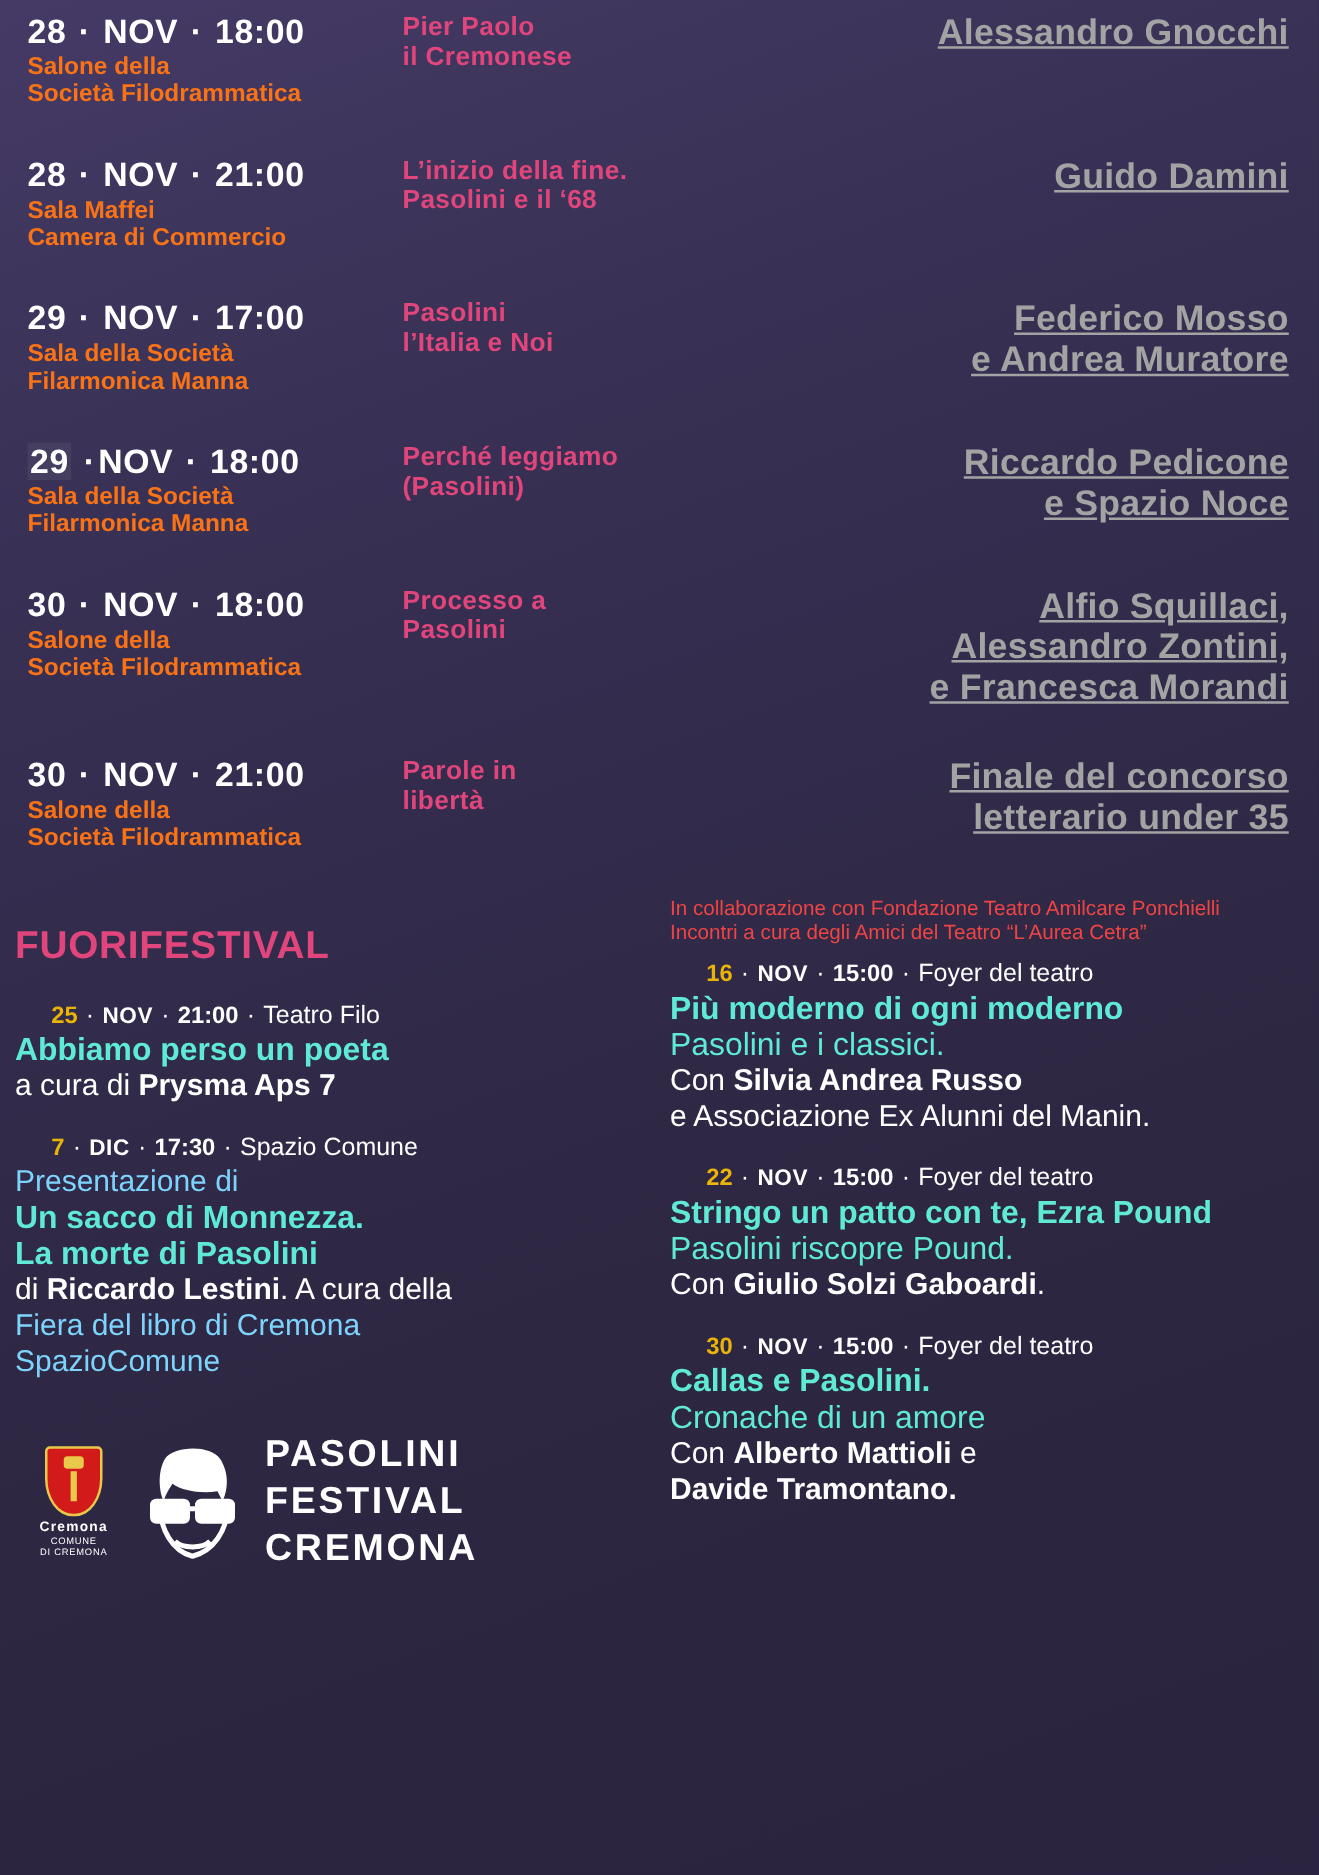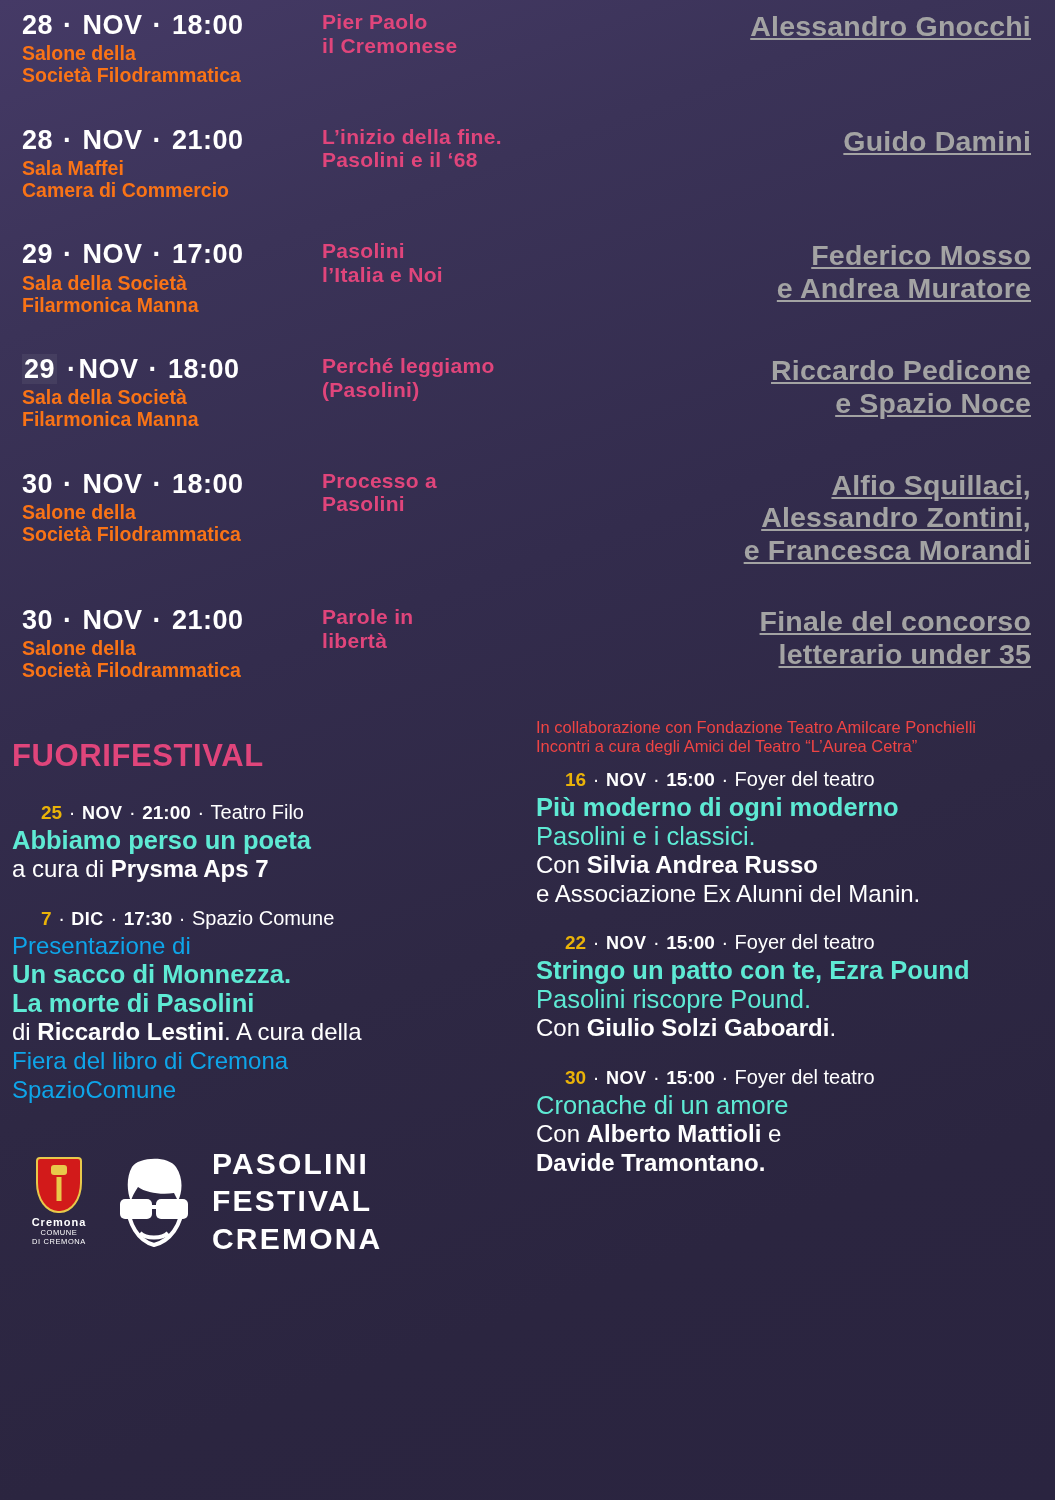--- a/index.html
+++ b/index.html
@@ -150,21 +150,21 @@
   }
   .sub-line {
     font-size: 24px;
     line-height: 1.2;
     color: #ffffff;
   }
   .sub-line b { font-weight: bold; }
   .plain {
     font-size: 24px;
     line-height: 1.2;
-    color: #0ea5e9;
+    color: #7dd3fc;
   }
 
   
   .logo-area {
     display: flex;
     align-items: center;
     gap: 14px;
     margin-top: 40px;
     padding-left: 8px;
   }
@@ -435,20 +435,21 @@
         <div class="sub-title thin">Pasolini riscopre Pound.</div>
         <div class="sub-line">
           <span>Con </span><b>Giulio Solzi Gaboardi</b><span>.</span>
         </div>
       </div>
 
       <div class="sub-event">
         <div class="sub-when">
           <span class="d">30</span><span class="dot"> · </span><span class="m">NOV</span><span class="dot"> · </span><span class="t">15:00</span><span class="dot"> · </span><span class="place">Foyer del teatro</span>
         </div>
+        <div class="sub-title">Callas e Pasolini.</div>
         <div class="sub-title thin">Cronache di un amore</div>
         <div class="sub-line">
           <span>Con </span><b>Alberto Mattioli</b><span> e</span>
         </div>
         <div class="sub-line">
           <b>Davide Tramontano.</b>
         </div>
       </div>
     </div>
 

